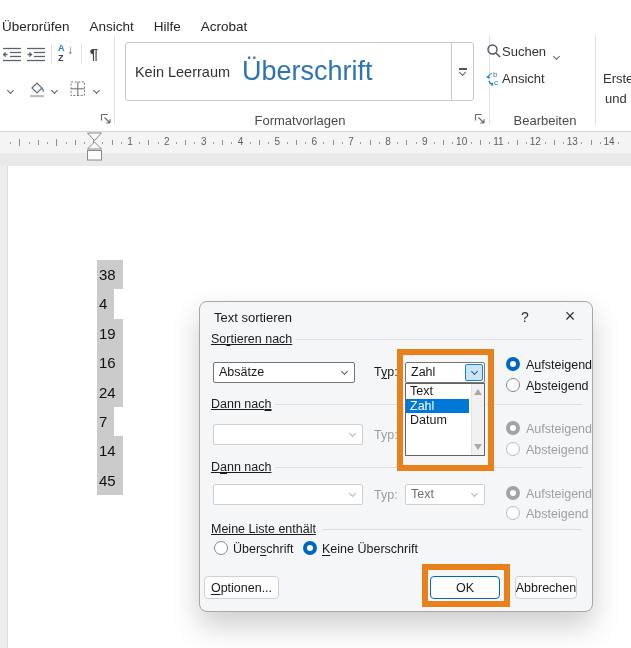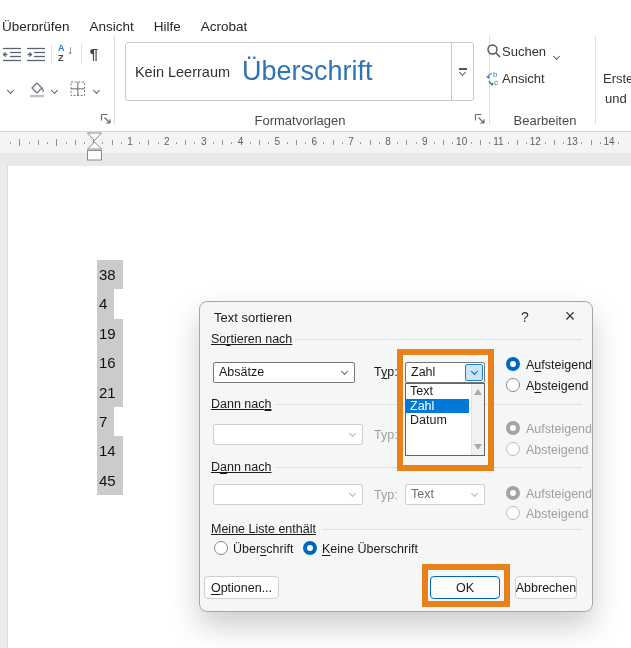--- a/index.html
+++ b/index.html
@@ -320,21 +320,21 @@
     </g>
   </svg>
 </div>
 
 <div id="page">
   <div id="doc-lines">
       <div class="docline"><span class="hl">38</span></div>
       <div class="docline"><span class="hl">4</span></div>
       <div class="docline"><span class="hl">19</span></div>
       <div class="docline"><span class="hl">16</span></div>
-      <div class="docline"><span class="hl">21</span></div>
+      <div class="docline"><span class="hl">24</span></div>
       <div class="docline"><span class="hl">7</span></div>
       <div class="docline"><span class="hl">14</span></div>
       <div class="docline"><span class="hl">45</span></div>
     </div>
 </div>
 
 <div id="dialog">
   <div id="dlg-title">Text sortieren</div>
   <div id="dlg-help">?</div>
   <div id="dlg-close">×</div>

